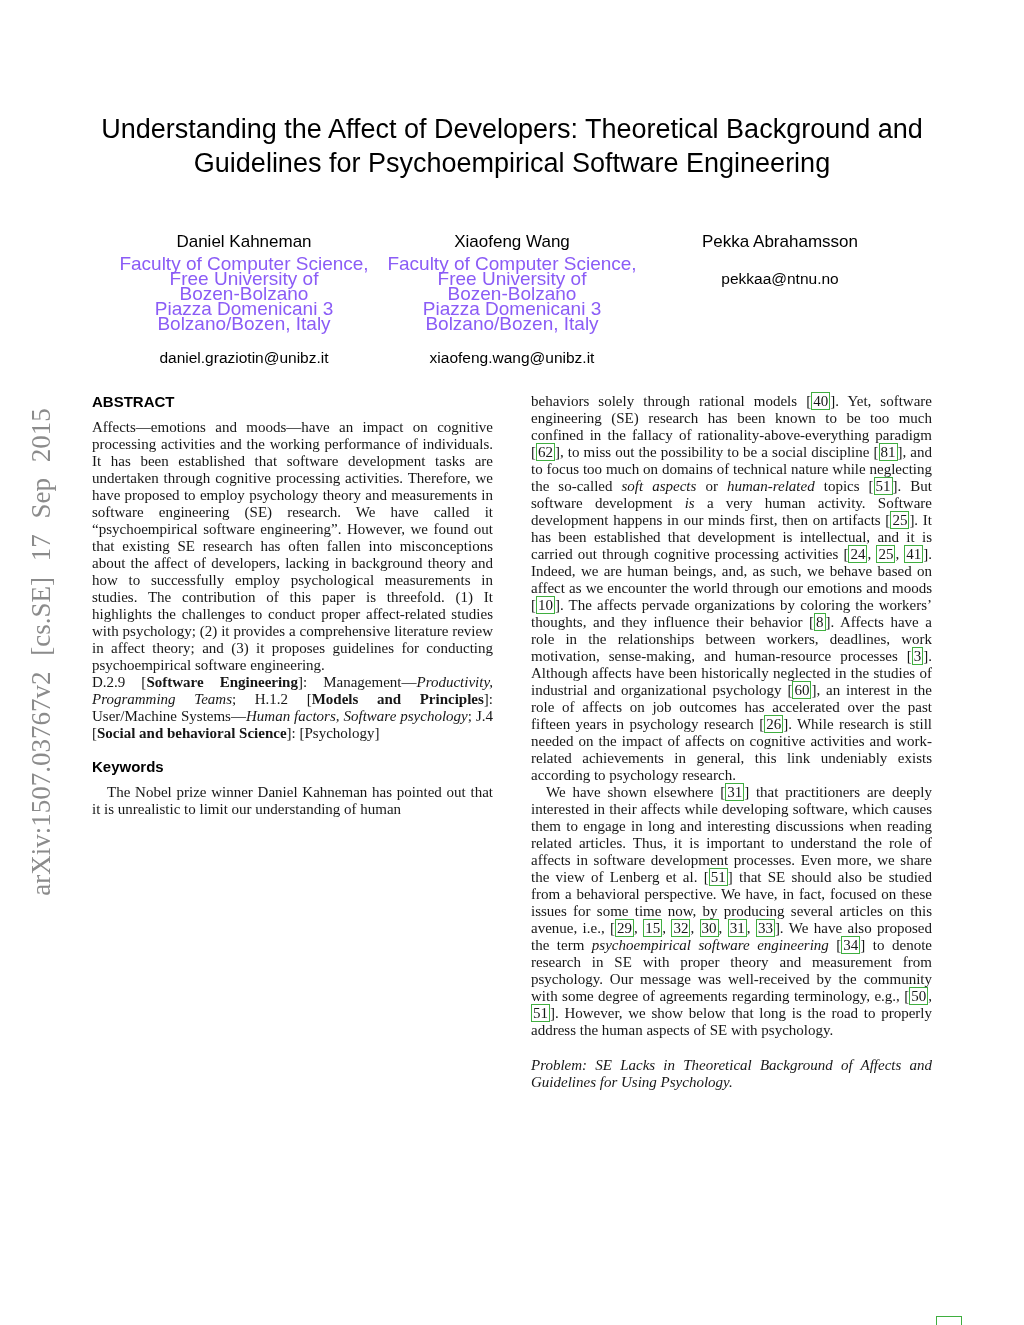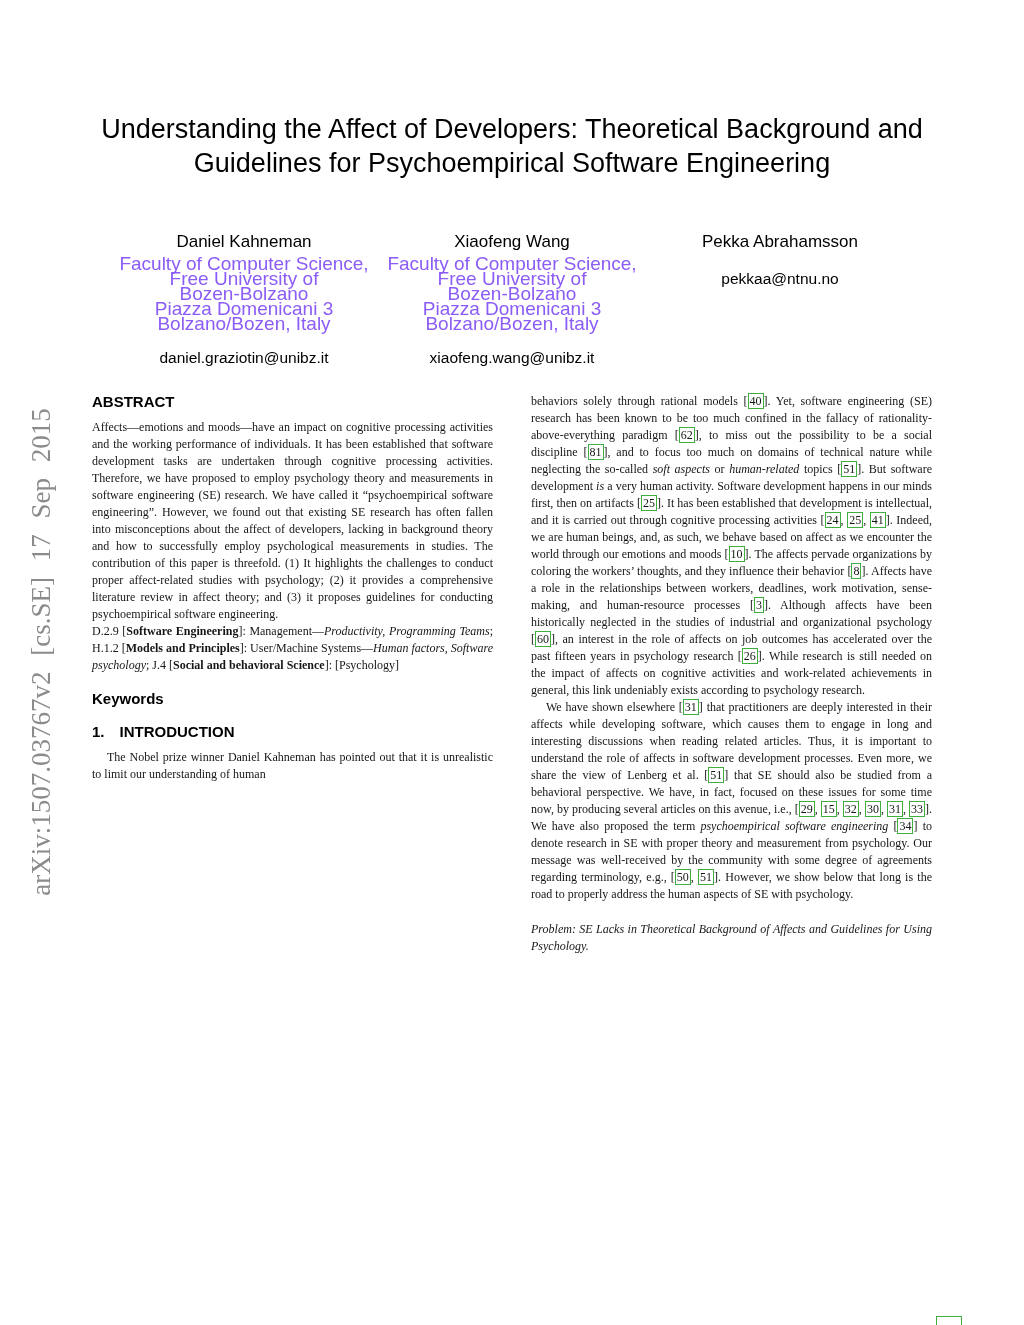--- a/index.html
+++ b/index.html
@@ -26,21 +26,21 @@
   .author-name { font-size:17px; color:#000; margin-bottom:4px; }
   .author-affil { font-size:19px; line-height:15px; white-space:pre-line; color:#8b5cf6; }
   .author-email { font-size:15.5px; margin-top:18px; color:#000; }
   .columns { display:flex; gap:38px; width:840px; margin:26px auto 0; }
   .col { width:401px; }
   .sec-head {
     font-family:"Liberation Sans",sans-serif; font-weight:bold;
     font-size:15px; color:#000; margin:16px 0 9px;
   }
   .sec-head.first { margin-top:0; }
-  p.body { font-size:12px; line-height:17px; text-align:justify; hyphens:auto; color:#161616; }
+  p.body { font-size:15px; line-height:17px; text-align:justify; hyphens:auto; color:#161616; }
   p.indent { text-indent:15px; }
   .problem { font-style:italic; margin-top:18px; }
   .cite {
     border:1px solid var(--citation-border,#3fae3f);
     padding:0 1px; cursor:pointer;
   }
   em { font-style:italic; }
   strong { font-weight:bold; }
   .cutoff-box {
     position:absolute; left:936px; top:1316px; width:26px; height:14px;
@@ -84,21 +84,20 @@
   <div class="columns">
 
     <div class="col">
       <h2 class="sec-head first">ABSTRACT</h2>
       <p class="body">Affects—emotions and moods—have an impact on cognitive processing activities and the working performance of individuals. It has been established that software development tasks are undertaken through cognitive processing activities. Therefore, we have proposed to employ psychology theory and measurements in software engineering (SE) research. We have called it “psychoempirical software engineering”. However, we found out that existing SE research has often fallen into misconceptions about the affect of developers, lacking in background theory and how to successfully employ psychological measurements in studies. The contribution of this paper is threefold. (1) It highlights the challenges to conduct proper affect-related studies with psychology; (2) it provides a comprehensive literature review in affect theory; and (3) it proposes guidelines for conducting psychoempirical software engineering.</p>
 
       <p class="body">D.2.9 [<strong>Software Engineering</strong>]: Management—<em>Productivity, Programming Teams</em>; H.1.2 [<strong>Models and Principles</strong>]: User/Machine Systems—<em>Human factors, Software psychology</em>; J.4 [<strong>Social and behavioral Science</strong>]: [Psychology]</p>
 
       <h2 class="sec-head">Keywords</h2>
 
-      <h2 class="sec-head">1. INTRODUCTION</h2>
       <p class="body indent">The Nobel prize winner Daniel Kahneman has pointed out that it is unrealistic to limit our understanding of human</p>
     </div>
 
     <div class="col">
       <p class="body">behaviors solely through rational models [<span class="cite">40</span>]. Yet, software engineering (SE) research has been known to be too much confined in the fallacy of rationality-above-everything paradigm [<span class="cite">62</span>], to miss out the possibility to be a social discipline [<span class="cite">81</span>], and to focus too much on domains of technical nature while neglecting the so-called <em>soft aspects</em> or <em>human-related</em> topics [<span class="cite">51</span>]. But software development <em>is</em> a very human activity. Software development happens in our minds first, then on artifacts [<span class="cite">25</span>]. It has been established that development is intellectual, and it is carried out through cognitive processing activities [<span class="cite">24</span>, <span class="cite">25</span>, <span class="cite">41</span>]. Indeed, we are human beings, and, as such, we behave based on affect as we encounter the world through our emotions and moods [<span class="cite">10</span>]. The affects pervade organizations by coloring the workers’ thoughts, and they influence their behavior [<span class="cite">8</span>]. Affects have a role in the relationships between workers, deadlines, work motivation, sense-making, and human-resource processes [<span class="cite">3</span>]. Although affects have been historically neglected in the studies of industrial and organizational psychology [<span class="cite">60</span>], an interest in the role of affects on job outcomes has accelerated over the past fifteen years in psychology research [<span class="cite">26</span>]. While research is still needed on the impact of affects on cognitive activities and work-related achievements in general, this link undeniably exists according to psychology research.</p>
       <p class="body indent">We have shown elsewhere [<span class="cite">31</span>] that practitioners are deeply interested in their affects while developing software, which causes them to engage in long and interesting discussions when reading related articles. Thus, it is important to understand the role of affects in software development processes. Even more, we share the view of Lenberg et al. [<span class="cite">51</span>] that SE should also be studied from a behavioral perspective. We have, in fact, focused on these issues for some time now, by producing several articles on this avenue, i.e., [<span class="cite">29</span>, <span class="cite">15</span>, <span class="cite">32</span>, <span class="cite">30</span>, <span class="cite">31</span>, <span class="cite">33</span>]. We have also proposed the term <em>psychoempirical software engineering</em> [<span class="cite">34</span>] to denote research in SE with proper theory and measurement from psychology. Our message was well-received by the community with some degree of agreements regarding terminology, e.g., [<span class="cite">50</span>, <span class="cite">51</span>]. However, we show below that long is the road to properly address the human aspects of SE with psychology.</p>
       <p class="body problem"><em>Problem: SE Lacks in Theoretical Background of Affects and Guidelines for Using Psychology.</em></p>
     </div>
 
   </div>

